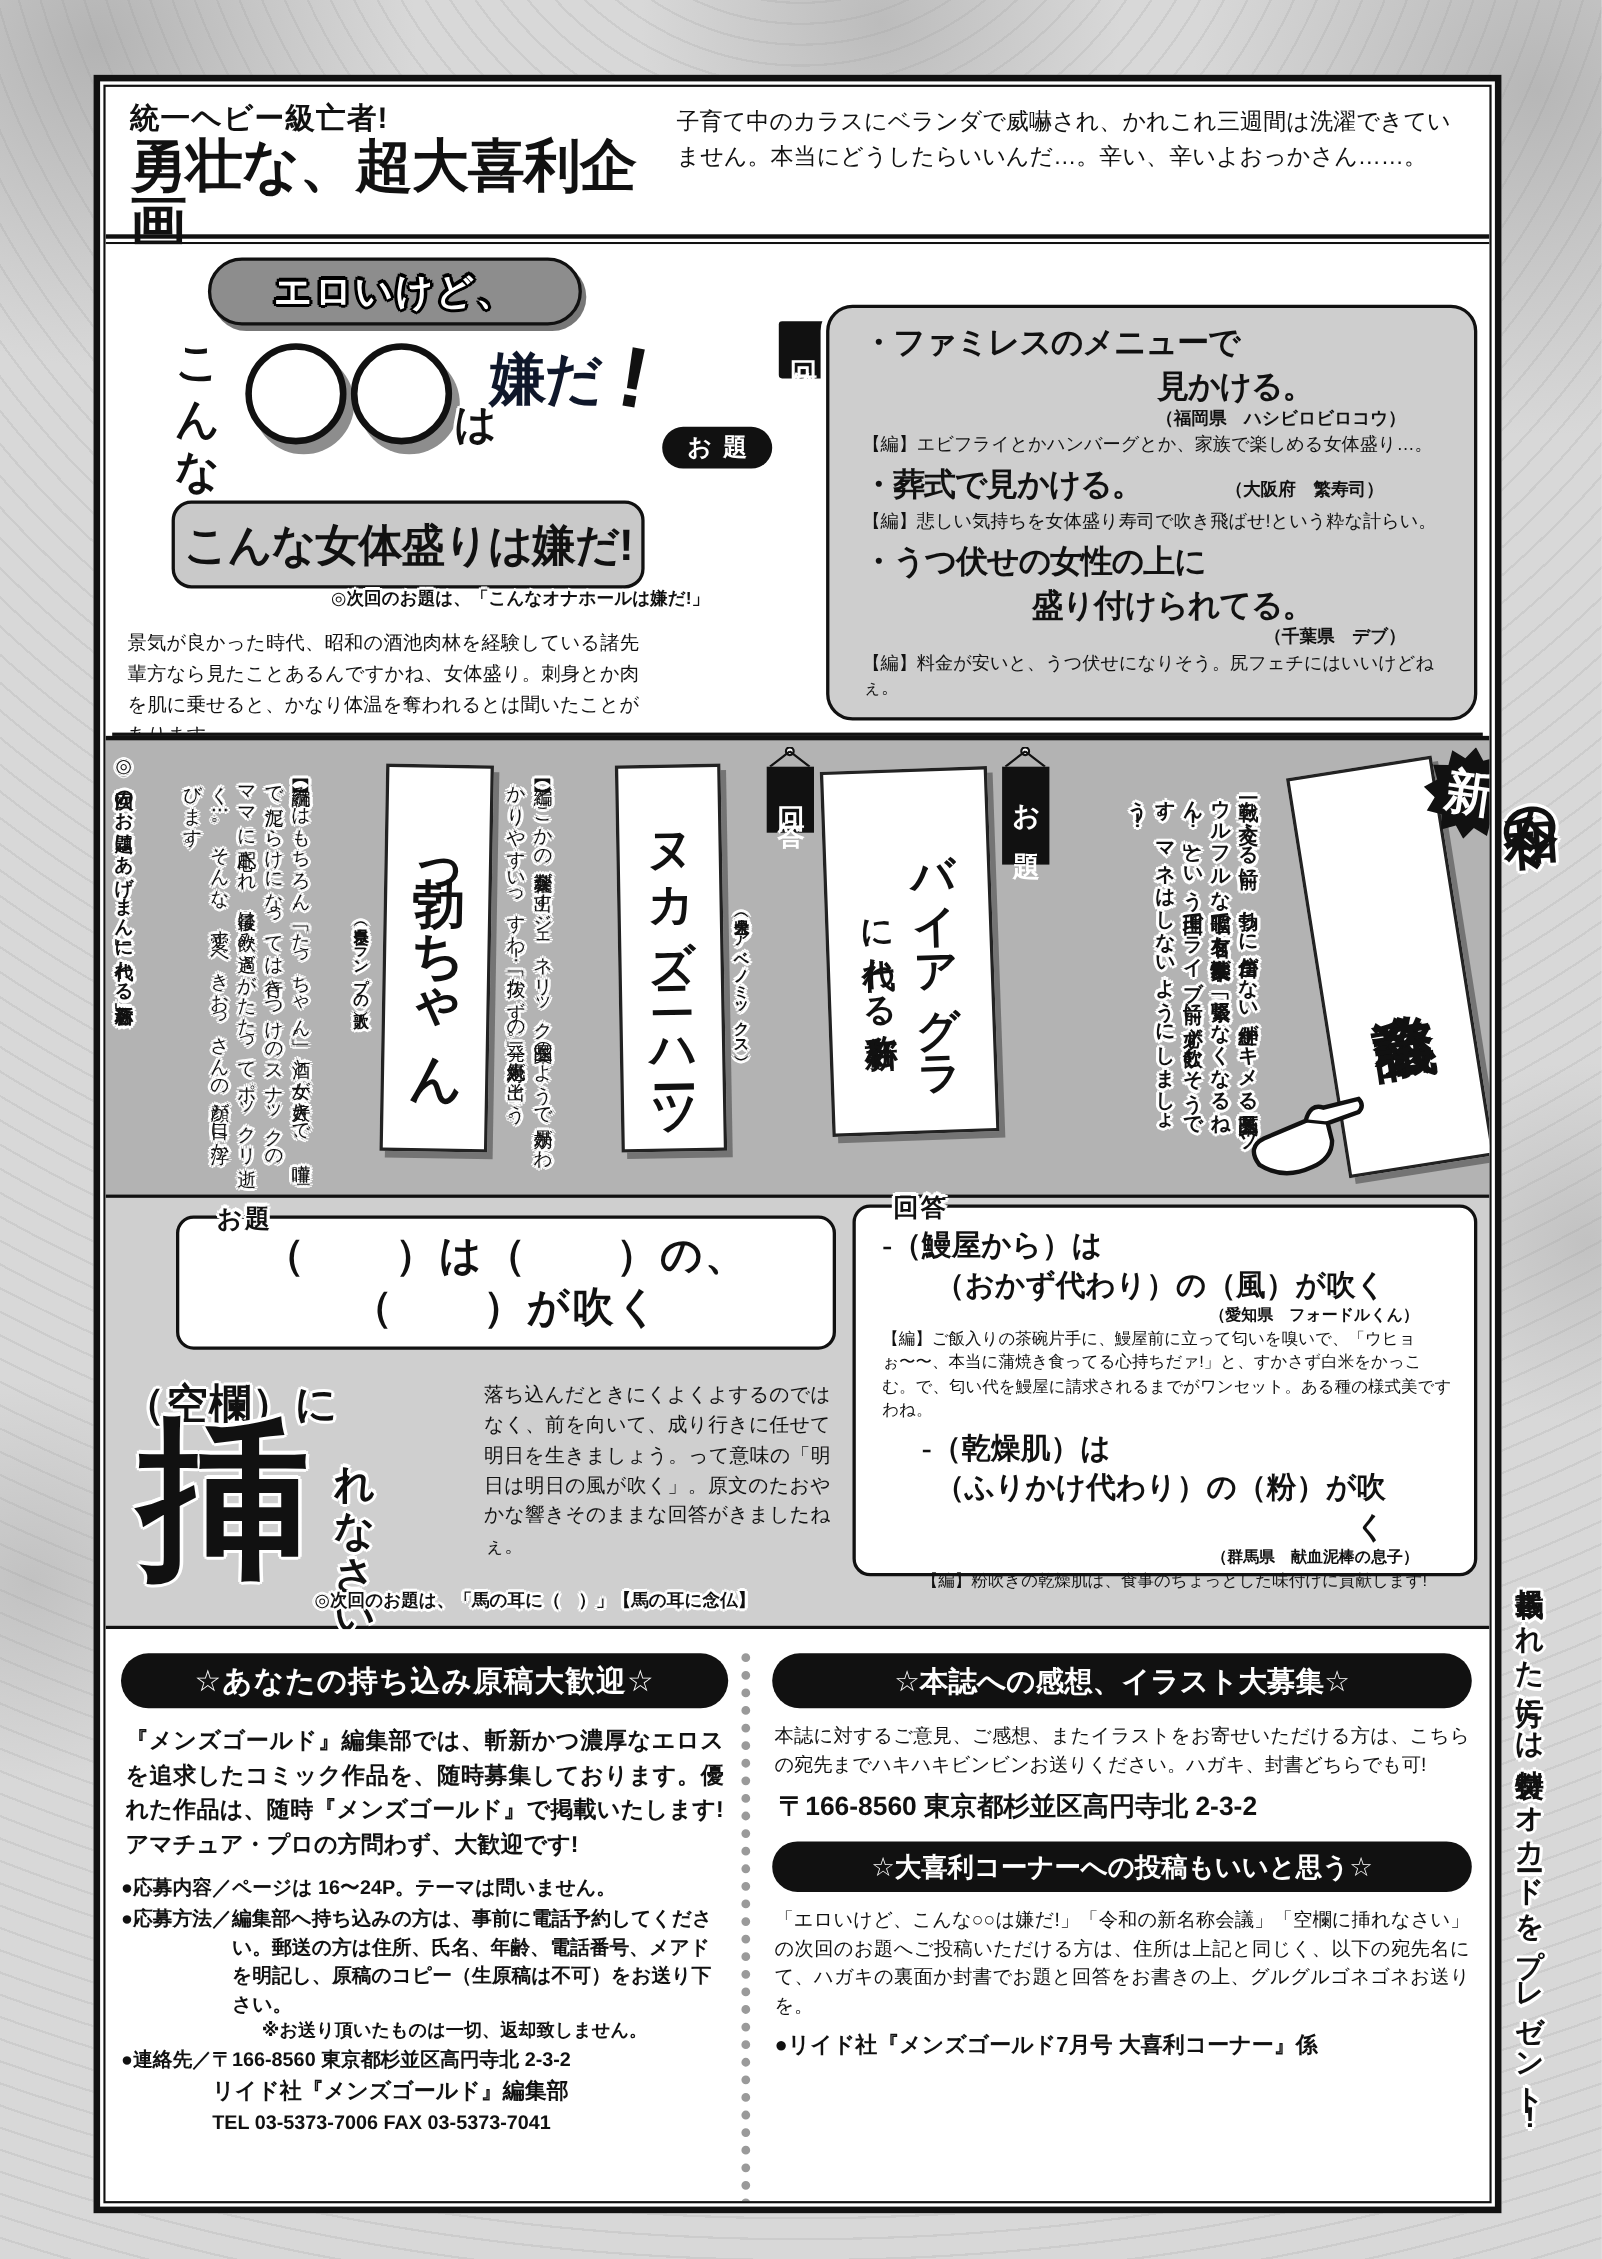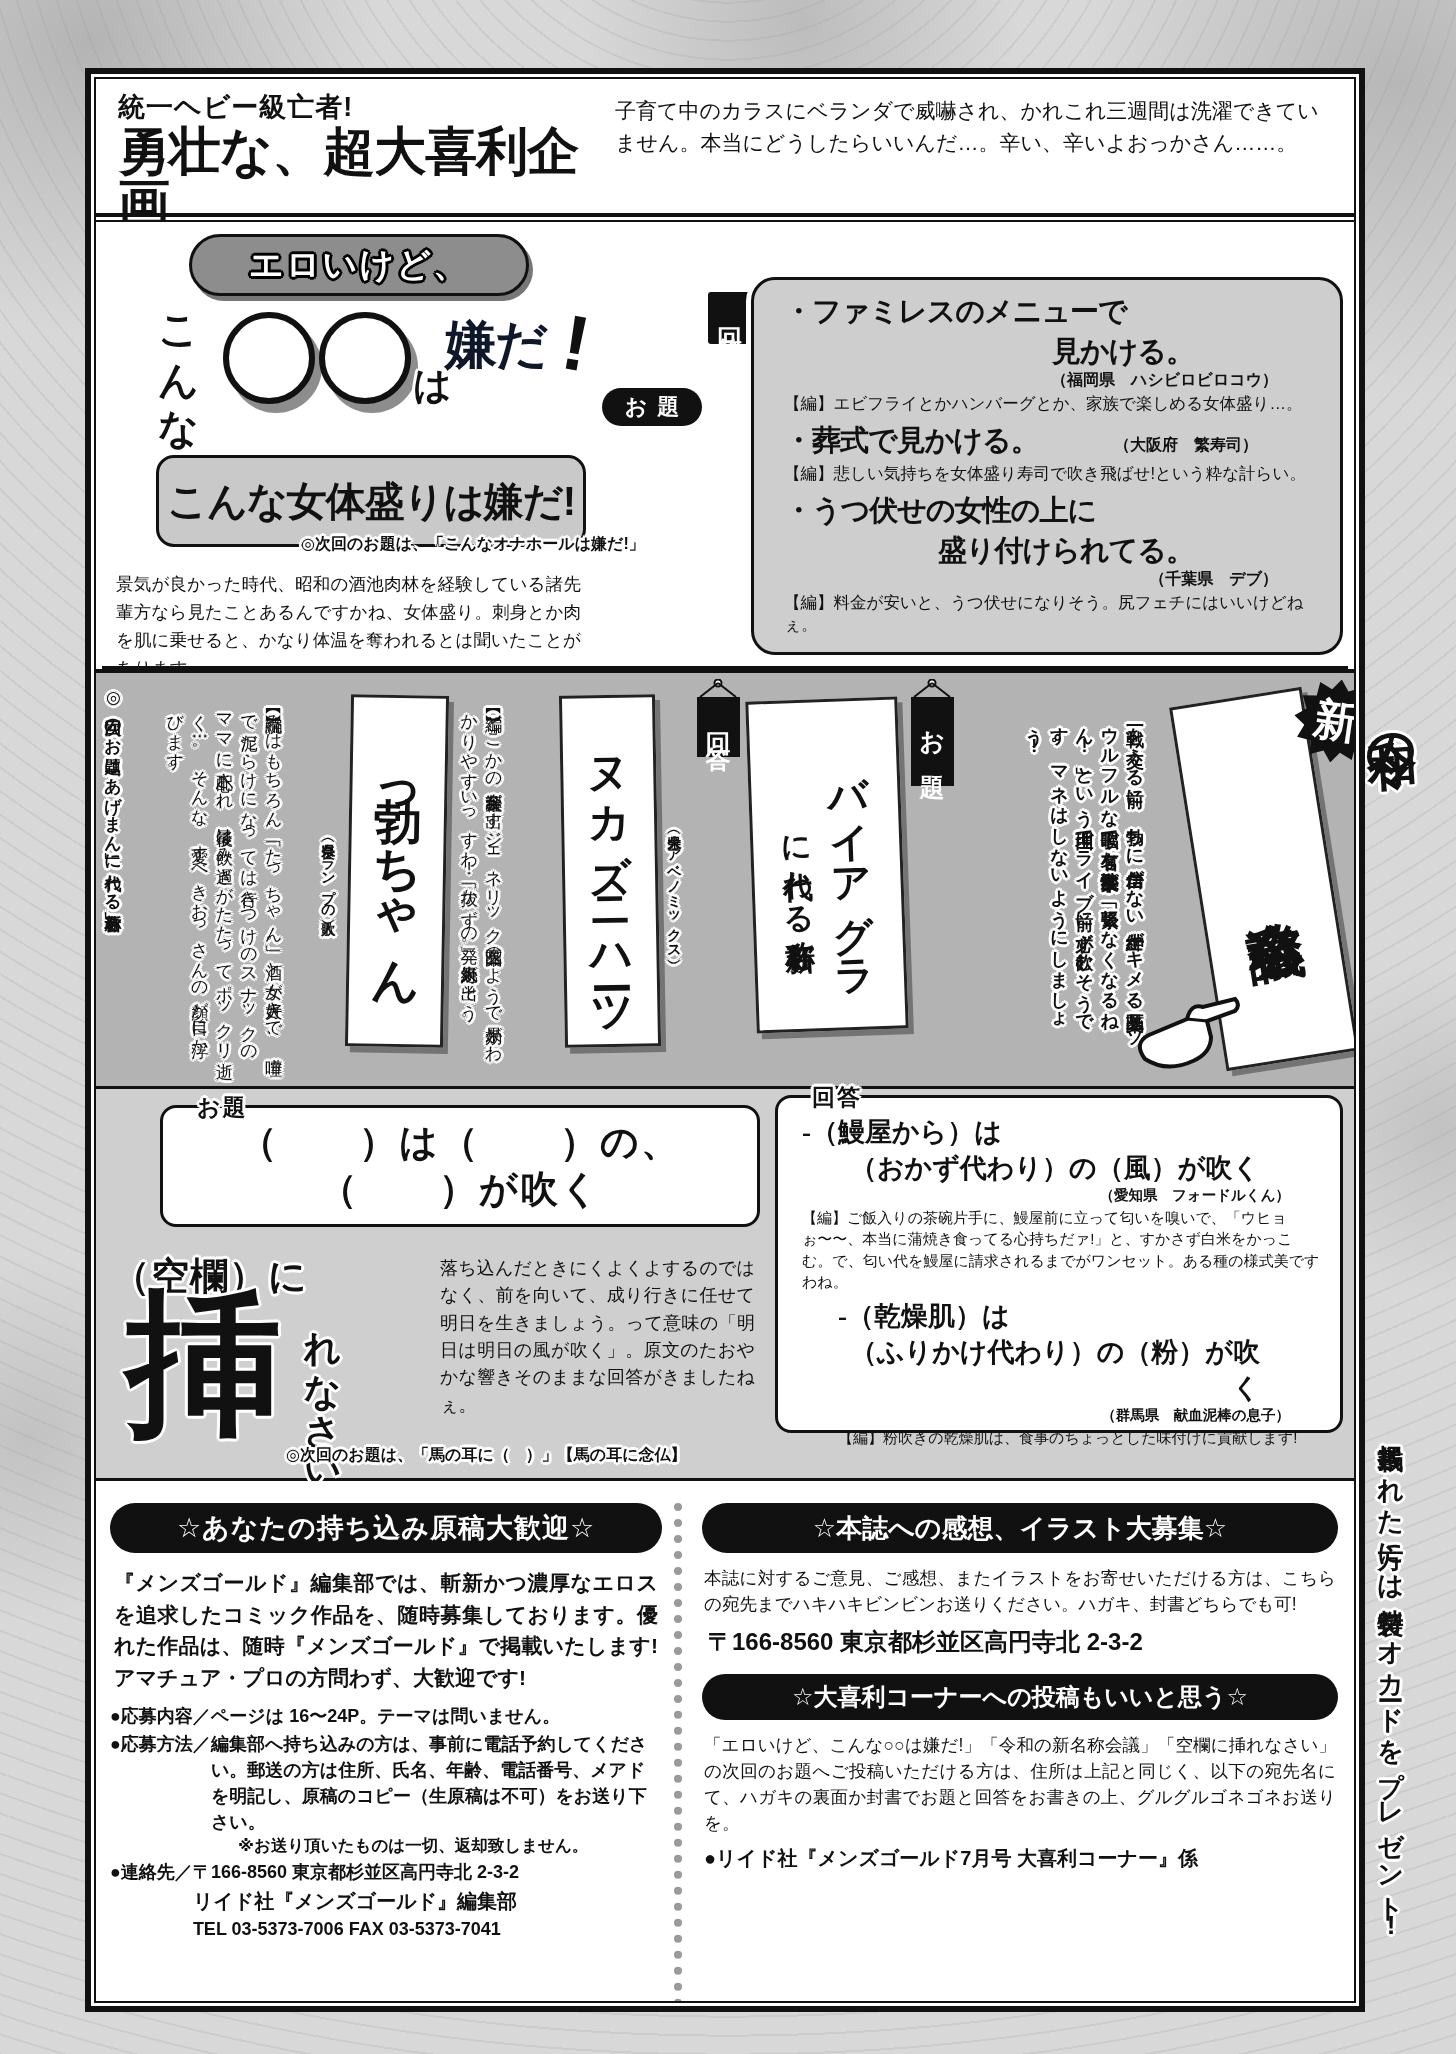--- a/index.html
+++ b/index.html
@@ -36,21 +36,21 @@
   
   .c1{position:relative;height:447px;background:#fff;}
   .c1-logo{position:absolute;left:15px;top:10px;width:485px;height:230px;}
   .c1-bubble{position:absolute;left:78px;top:2px;width:340px;height:62px;background:#8d8d8d;border:3px solid #111;border-radius:32px;display:flex;align-items:center;justify-content:center;box-shadow:4px 5px 0 #777;}
   .c1-bubble span{color:#fff;font-size:34px;font-weight:900;letter-spacing:2px;}
   .c1-konna{position:absolute;left:48px;top:58px;font-size:40px;font-weight:900;line-height:1.0;}
   .c1-circle{position:absolute;width:92px;height:92px;background:#fff;border:6px solid #111;border-radius:50%;box-shadow:7px 9px 0 #8d8d8d;}
   .c1-ha{position:absolute;left:302px;top:128px;font-size:38px;font-weight:900;}
   .c1-iyada{position:absolute;left:334px;top:78px;font-size:52px;font-weight:900;color:#0f172a;letter-spacing:-2px;}
   .c1-bang{position:absolute;left:452px;top:66px;font-size:78px;font-weight:900;transform:rotate(10deg);}
-  .c1-theme-box{position:absolute;left:60px;top:233px;width:430px;height:92px;background:#c9c9c9;border:3px solid #111;border-radius:18px;box-shadow:0 0 0 5px #fff;display:flex;align-items:center;justify-content:center;}
+  .c1-theme-box{position:absolute;left:60px;top:233px;width:430px;height:80px;background:#c9c9c9;border:3px solid #111;border-radius:18px;box-shadow:0 0 0 5px #fff;display:flex;align-items:center;justify-content:center;}
   .c1-theme{font-size:40px;font-weight:900;letter-spacing:-1px;}
   .c1-next{position:absolute;left:205px;top:312px;font-size:16px;font-weight:700;}
   .c1-lede{position:absolute;left:20px;top:348px;width:465px;font-size:17.5px;line-height:1.6;text-align:justify;}
   .c1-odai{position:absolute;left:506px;top:166px;width:100px;height:38px;background:#111;color:#fff;font-size:22px;font-weight:900;letter-spacing:10px;display:flex;align-items:center;justify-content:center;border-radius:19px;box-shadow:0 0 0 3px #fff;padding-left:10px;}
   .c1-kaitou{position:absolute;left:612px;top:70px;background:#111;color:#fff;font-size:25px;font-weight:700;padding:16px 9px;letter-spacing:10px;line-height:1;box-shadow:0 0 0 3px #fff;border-radius:3px;}
   .c1-ansbox{position:absolute;left:655px;top:55px;width:592px;height:378px;background:#cecece;border:3px solid #111;border-radius:24px;box-shadow:0 0 0 5px #fff;padding:12px 26px 8px 30px;}
   .ans-l1{font-size:29px;font-weight:900;letter-spacing:-1px;}
   .ans-l2{font-size:29px;font-weight:900;letter-spacing:-1px;text-align:right;padding-right:120px;}
   .ans-credit{font-size:16px;font-weight:700;text-align:right;padding-right:36px;margin-top:-2px;}
   .ans-ed{font-size:16.5px;margin:2px 0 6px 0;}

